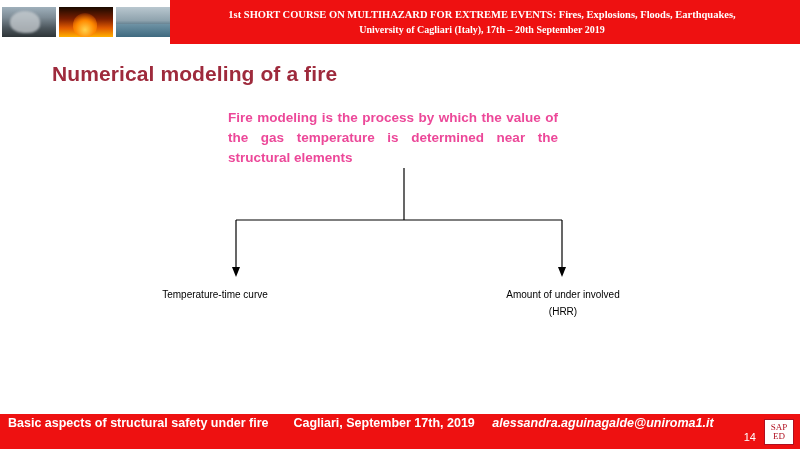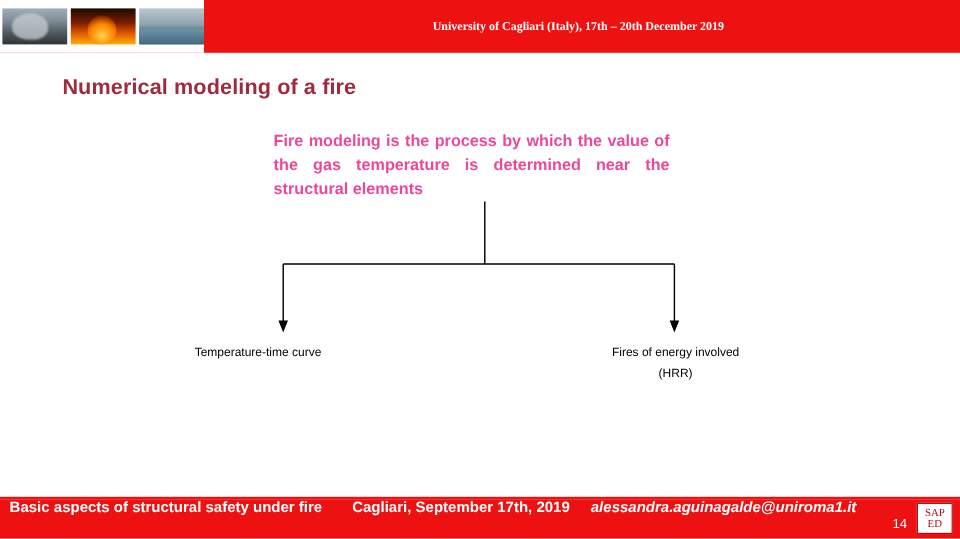--- a/index.html
+++ b/index.html
@@ -83,21 +83,21 @@
     line-height: 15px;
     padding-right: 6px;
   }
   .header-line2 { font-size: 10px; }
 
   
   .slide-title {
     position: absolute;
     left: 52px;
     top: 62px;
-    font-size: 18px;
+    font-size: 21px;
     font-weight: bold;
     color: #9e2a3c;
     letter-spacing: 0.1px;
   }
 
   
   .statement {
     position: absolute;
     left: 228px;
     top: 108px;
@@ -207,21 +207,22 @@
 </head>
 <body>
 
 <div class="header-banner">
   <div class="header-thumbs">
     <div class="thumb thumb-smoke"></div>
     <div class="thumb thumb-fire"></div>
     <div class="thumb thumb-flood"></div>
   </div>
   <div class="header-text">
-    <div class="header-line2">University of Cagliari (Italy), 17th – 20th December 2019</div>
+    <div>1st SHORT COURSE ON MULTIHAZARD FOR EXTREME EVENTS: Fires, Explosions, Floods, Earthquakes,</div>
+    <div class="header-line2">University of Cagliari (Italy), 17th – 20th September 2019</div>
   </div>
 </div>
 
 <div class="slide-title">Numerical modeling of a fire</div>
 
 <div class="statement">Fire modeling is the process by which the value of the gas temperature is determined near the structural elements</div>
 
 <svg class="diagram" viewBox="0 0 800 449" xmlns="http://www.w3.org/2000/svg">
 
   <line x1="404" y1="168" x2="404" y2="220" stroke="#000000" stroke-width="1.2"></line>
@@ -229,21 +230,21 @@
   <line x1="236" y1="220" x2="562" y2="220" stroke="#000000" stroke-width="1.2"></line>
 
   <line x1="236" y1="220" x2="236" y2="268" stroke="#000000" stroke-width="1.2"></line>
   <polygon points="236,277 232,267 240,267" fill="#000000"></polygon>
 
   <line x1="562" y1="220" x2="562" y2="268" stroke="#000000" stroke-width="1.2"></line>
   <polygon points="562,277 558,267 566,267" fill="#000000"></polygon>
 </svg>
 
 <div class="branch-label branch-left">Temperature-time curve</div>
-<div class="branch-label branch-right" style="white-space: pre-line;">Fires of energy involved
+<div class="branch-label branch-right" style="white-space: pre-line;">Amount of under involved
 (HRR)</div>
 
 <div class="footer-bar">
   <div class="footer-rule"></div>
   <div class="footer-red">
     <div class="footer-text">
       <span>Basic aspects of structural safety under fire</span>
       <span class="footer-sep"></span>
       <span>Cagliari, September 17th, 2019</span>
       <span class="footer-email">alessandra.aguinagalde@uniroma1.it</span>

